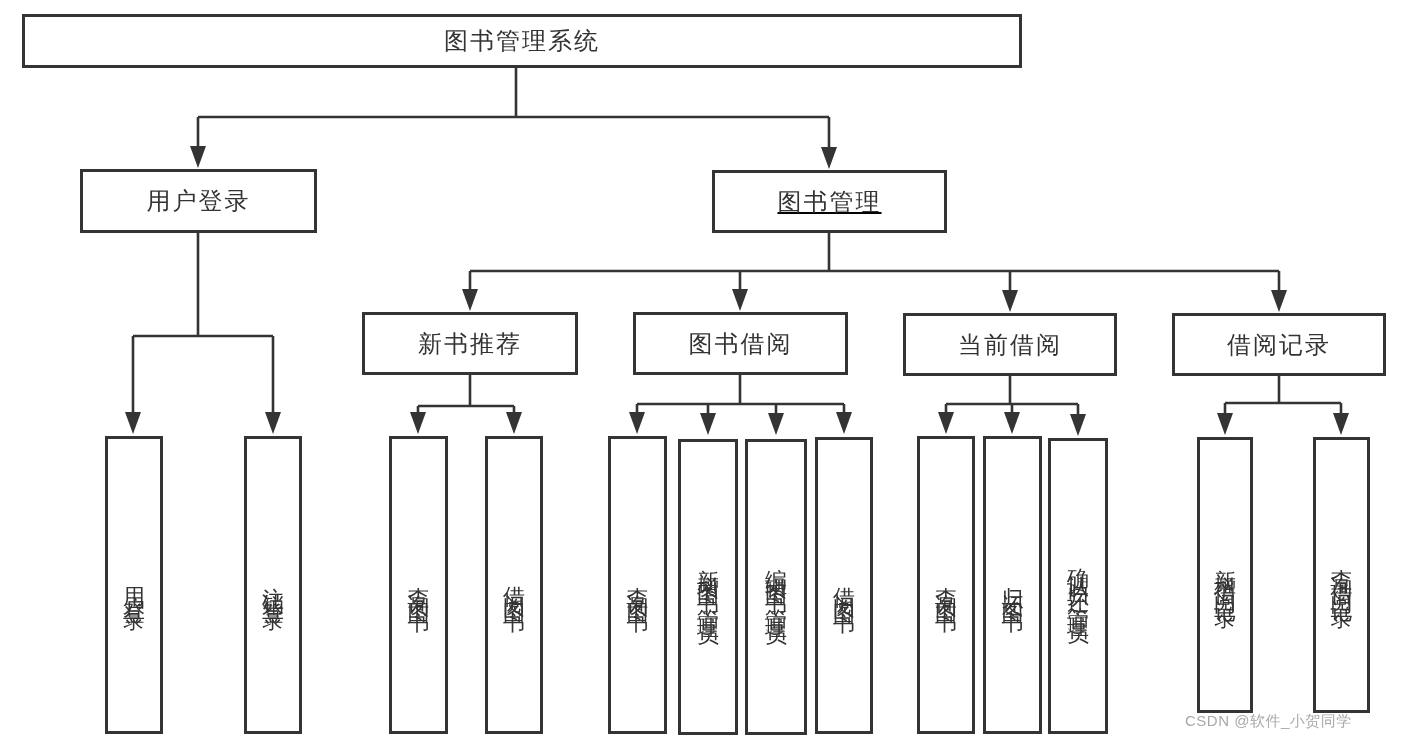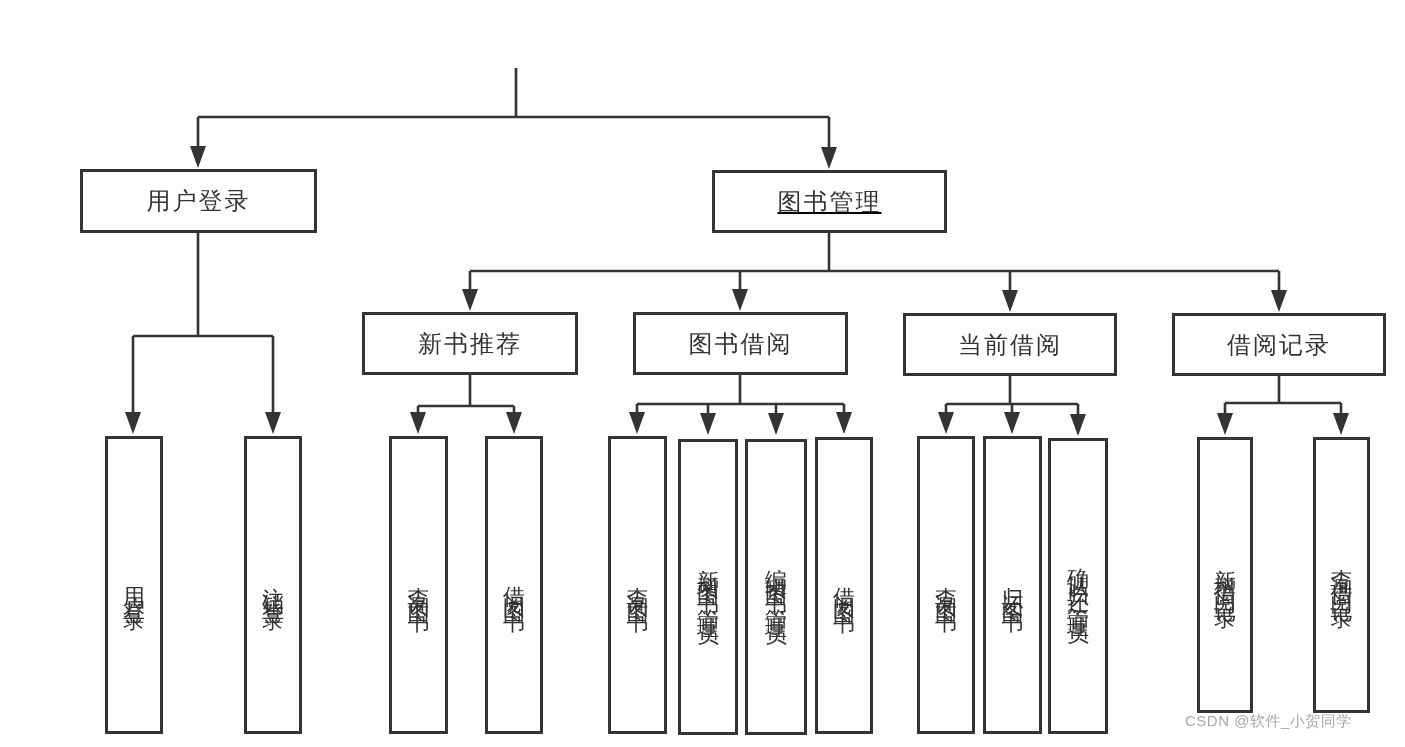--- a/index.html
+++ b/index.html
@@ -83,20 +83,23 @@
       <polygon points="768,413 784,413 776,435"></polygon>
       <polygon points="836,412 852,412 844,434"></polygon>
       <polygon points="938,412 954,412 946,434"></polygon>
       <polygon points="1004,412 1020,412 1012,434"></polygon>
       <polygon points="1070,414 1086,414 1078,436"></polygon>
       <polygon points="1217,413 1233,413 1225,435"></polygon>
       <polygon points="1333,413 1349,413 1341,435"></polygon>
     </g>
   </svg>
 
+  <div class="box h" style="left:22px; top:14px; width:1000px; height:54px;">
+    <span>图书管理系统</span>
+  </div>
 
   <div class="box h" style="left:80px; top:169px; width:237px; height:64px;">
     <span>用户登录</span>
   </div>
   <div class="box h" style="left:712px; top:170px; width:235px; height:63px;text-decoration:underline;">
     <span>图书管理</span>
   </div>
 
   <div class="box h" style="left:633px; top:312px; width:215px; height:63px;">
     <span>图书借阅</span>

